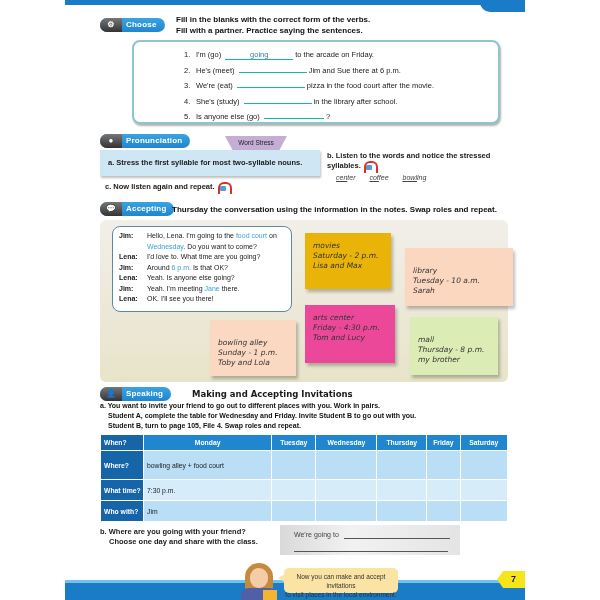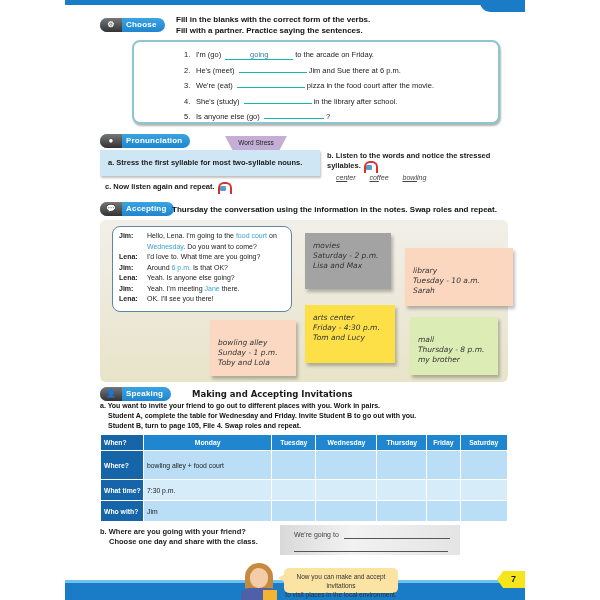--- a/index.html
+++ b/index.html
@@ -134,36 +134,36 @@
     <div class="dlg-row">
       <span class="dlg-speaker">Jim:</span>
       <span class="dlg-text"><span class="">Yeah. I'm meeting </span><span class="hl">Jane</span><span class=""> there.</span></span>
     </div>
     <div class="dlg-row">
       <span class="dlg-speaker">Lena:</span>
       <span class="dlg-text"><span class="">OK. I'll see you there!</span></span>
     </div>
   </div>
 <div id="notes-container">
-    <div class="note" style="left: 305px; top: 233px; width: 86px; height: 56px; background: #a3a3a3; padding-top: 8px;">
+    <div class="note" style="left: 305px; top: 233px; width: 86px; height: 56px; background: #eab308; padding-top: 8px;">
       <div>movies</div>
       <div>Saturday - 2 p.m.</div>
       <div>Lisa and Max</div>
     </div>
     <div class="note" style="left: 405px; top: 248px; width: 108px; height: 58px; background: rgb(251, 215, 192); padding-top: 18px;">
       <div>library</div>
       <div>Tuesday - 10 a.m.</div>
       <div>Sarah</div>
     </div>
     <div class="note" style="left: 210px; top: 320px; width: 86px; height: 56px; background: rgb(251, 216, 194); padding-top: 18px;">
       <div>bowling alley</div>
       <div>Sunday - 1 p.m.</div>
       <div>Toby and Lola</div>
     </div>
-    <div class="note" style="left: 305px; top: 305px; width: 90px; height: 58px; background: #fde047; padding-top: 8px;">
+    <div class="note" style="left: 305px; top: 305px; width: 90px; height: 58px; background: #ec4899; padding-top: 8px;">
       <div>arts center</div>
       <div>Friday - 4:30 p.m.</div>
       <div>Tom and Lucy</div>
     </div>
     <div class="note" style="left: 410px; top: 317px; width: 88px; height: 58px; background: rgb(220, 236, 181); padding-top: 18px;">
       <div>mall</div>
       <div>Thursday - 8 p.m.</div>
       <div>my brother</div>
     </div>
   </div>

